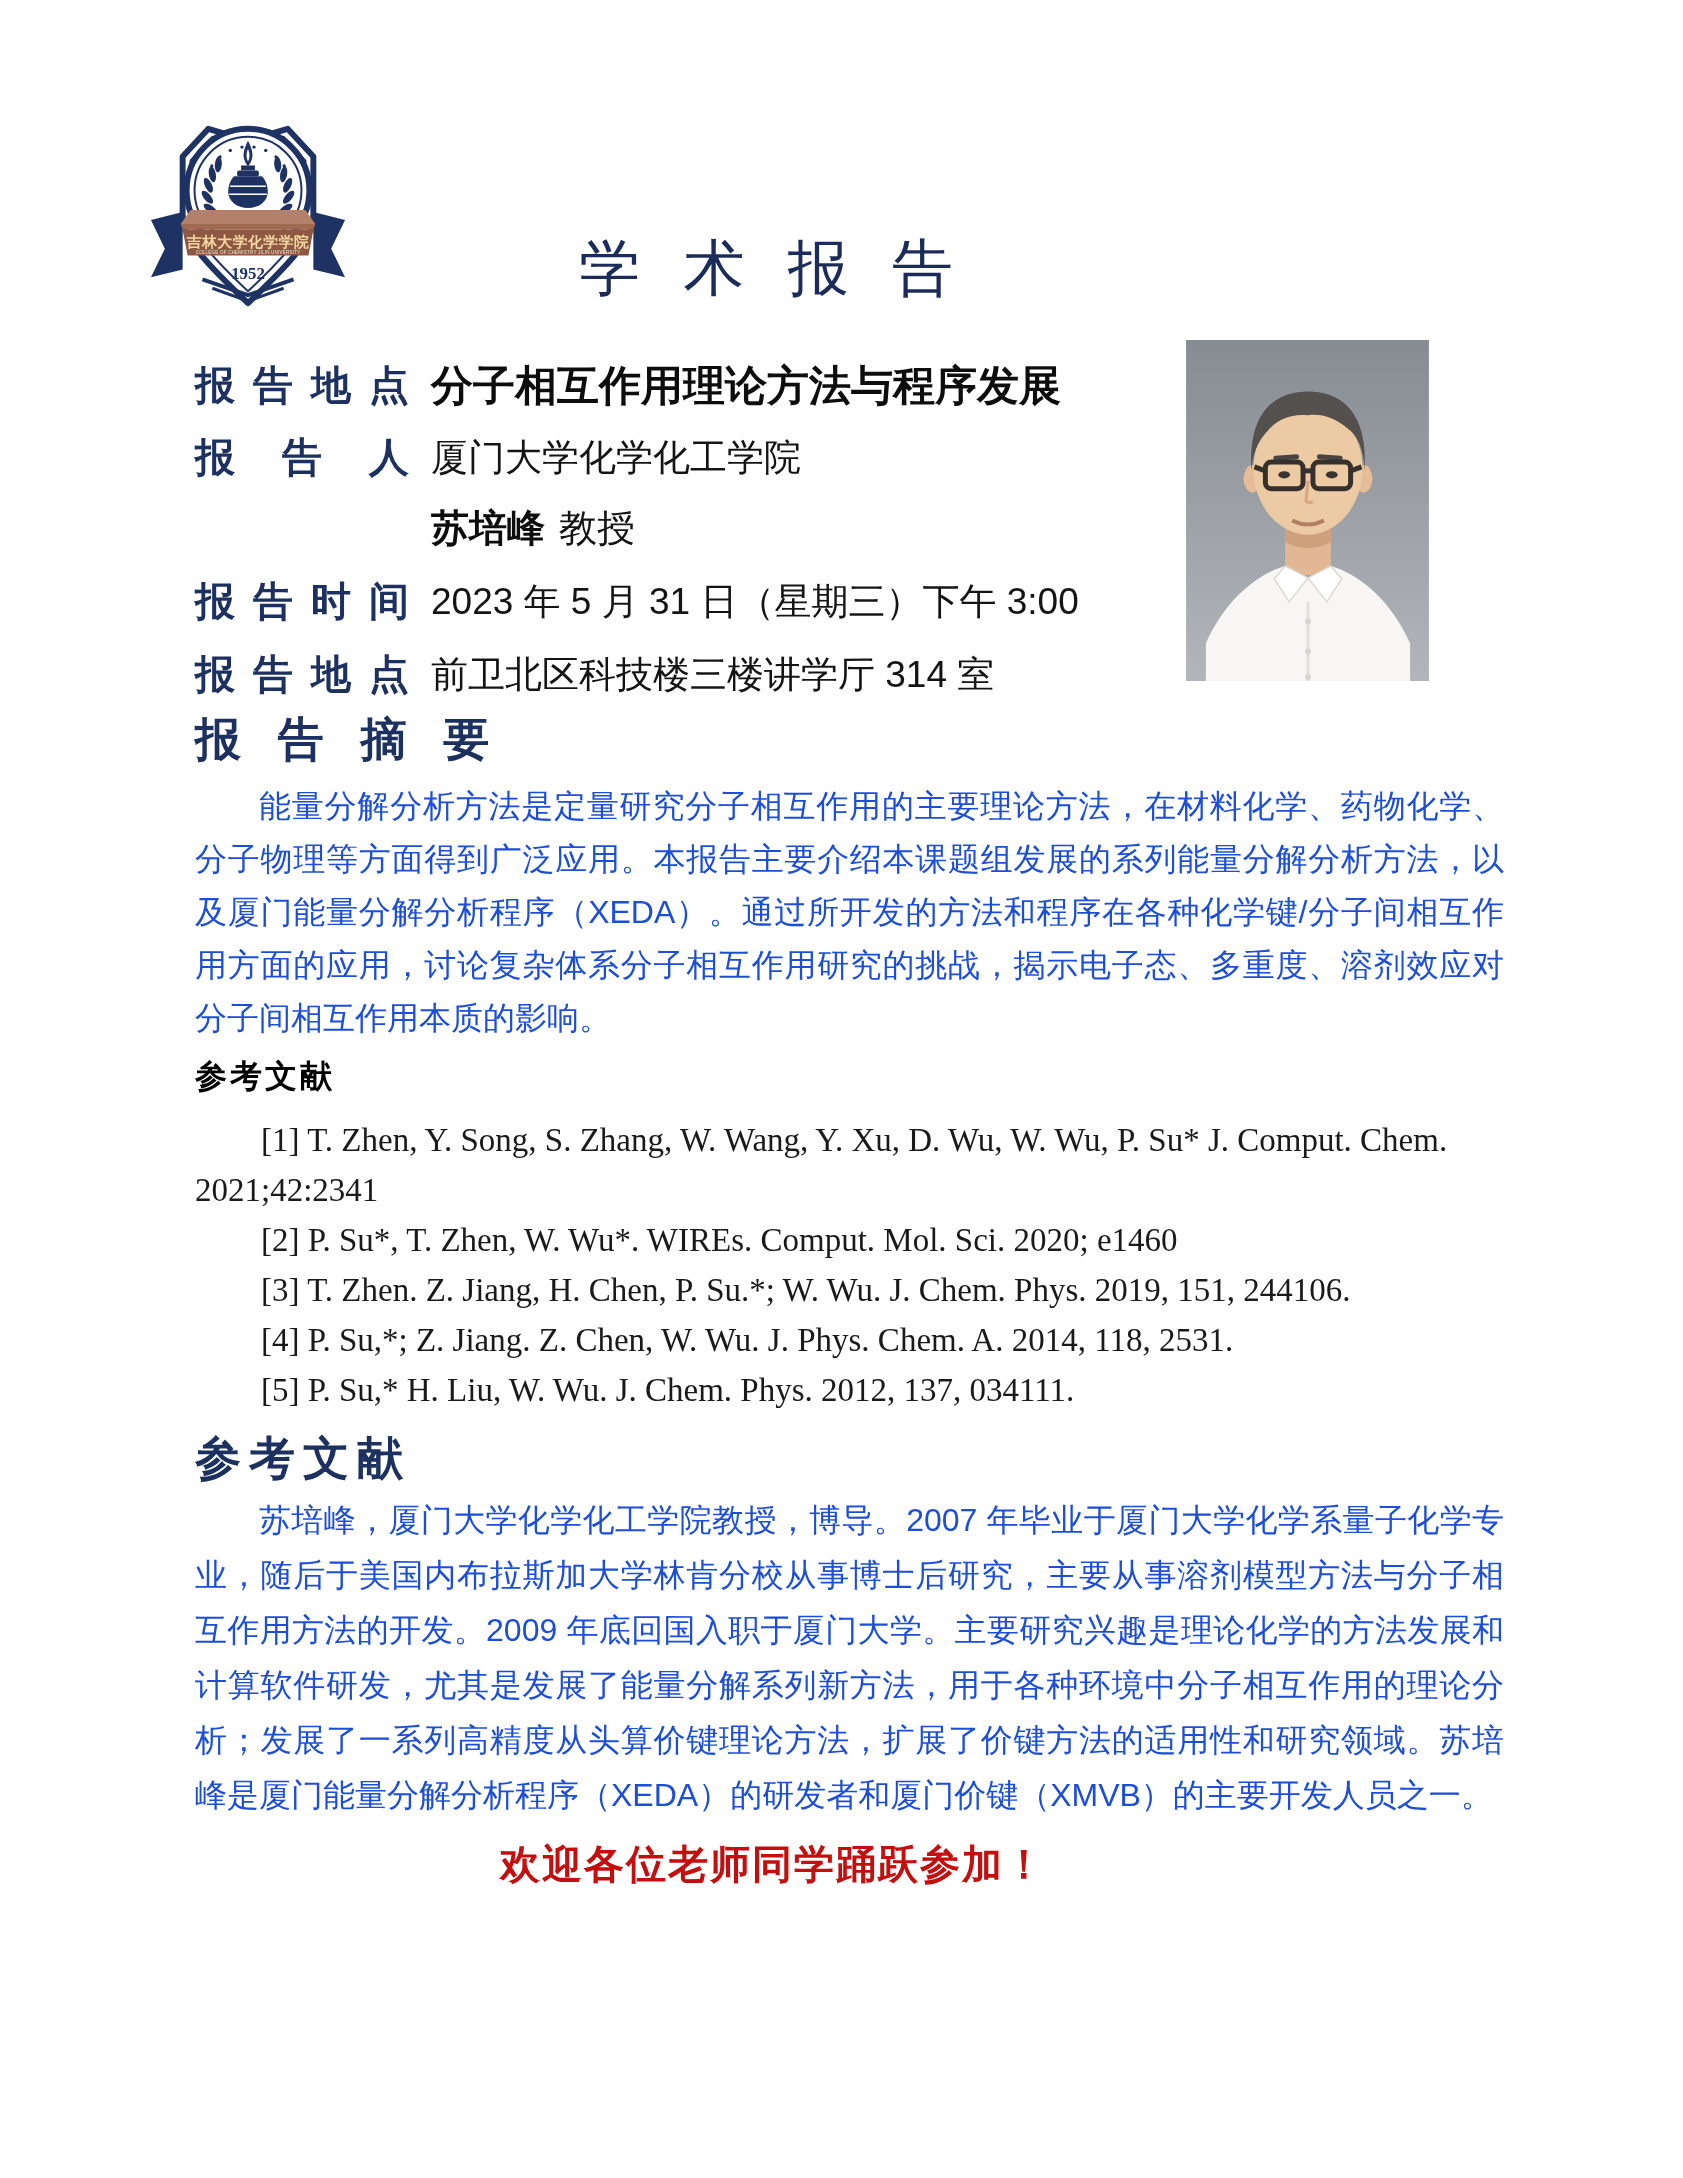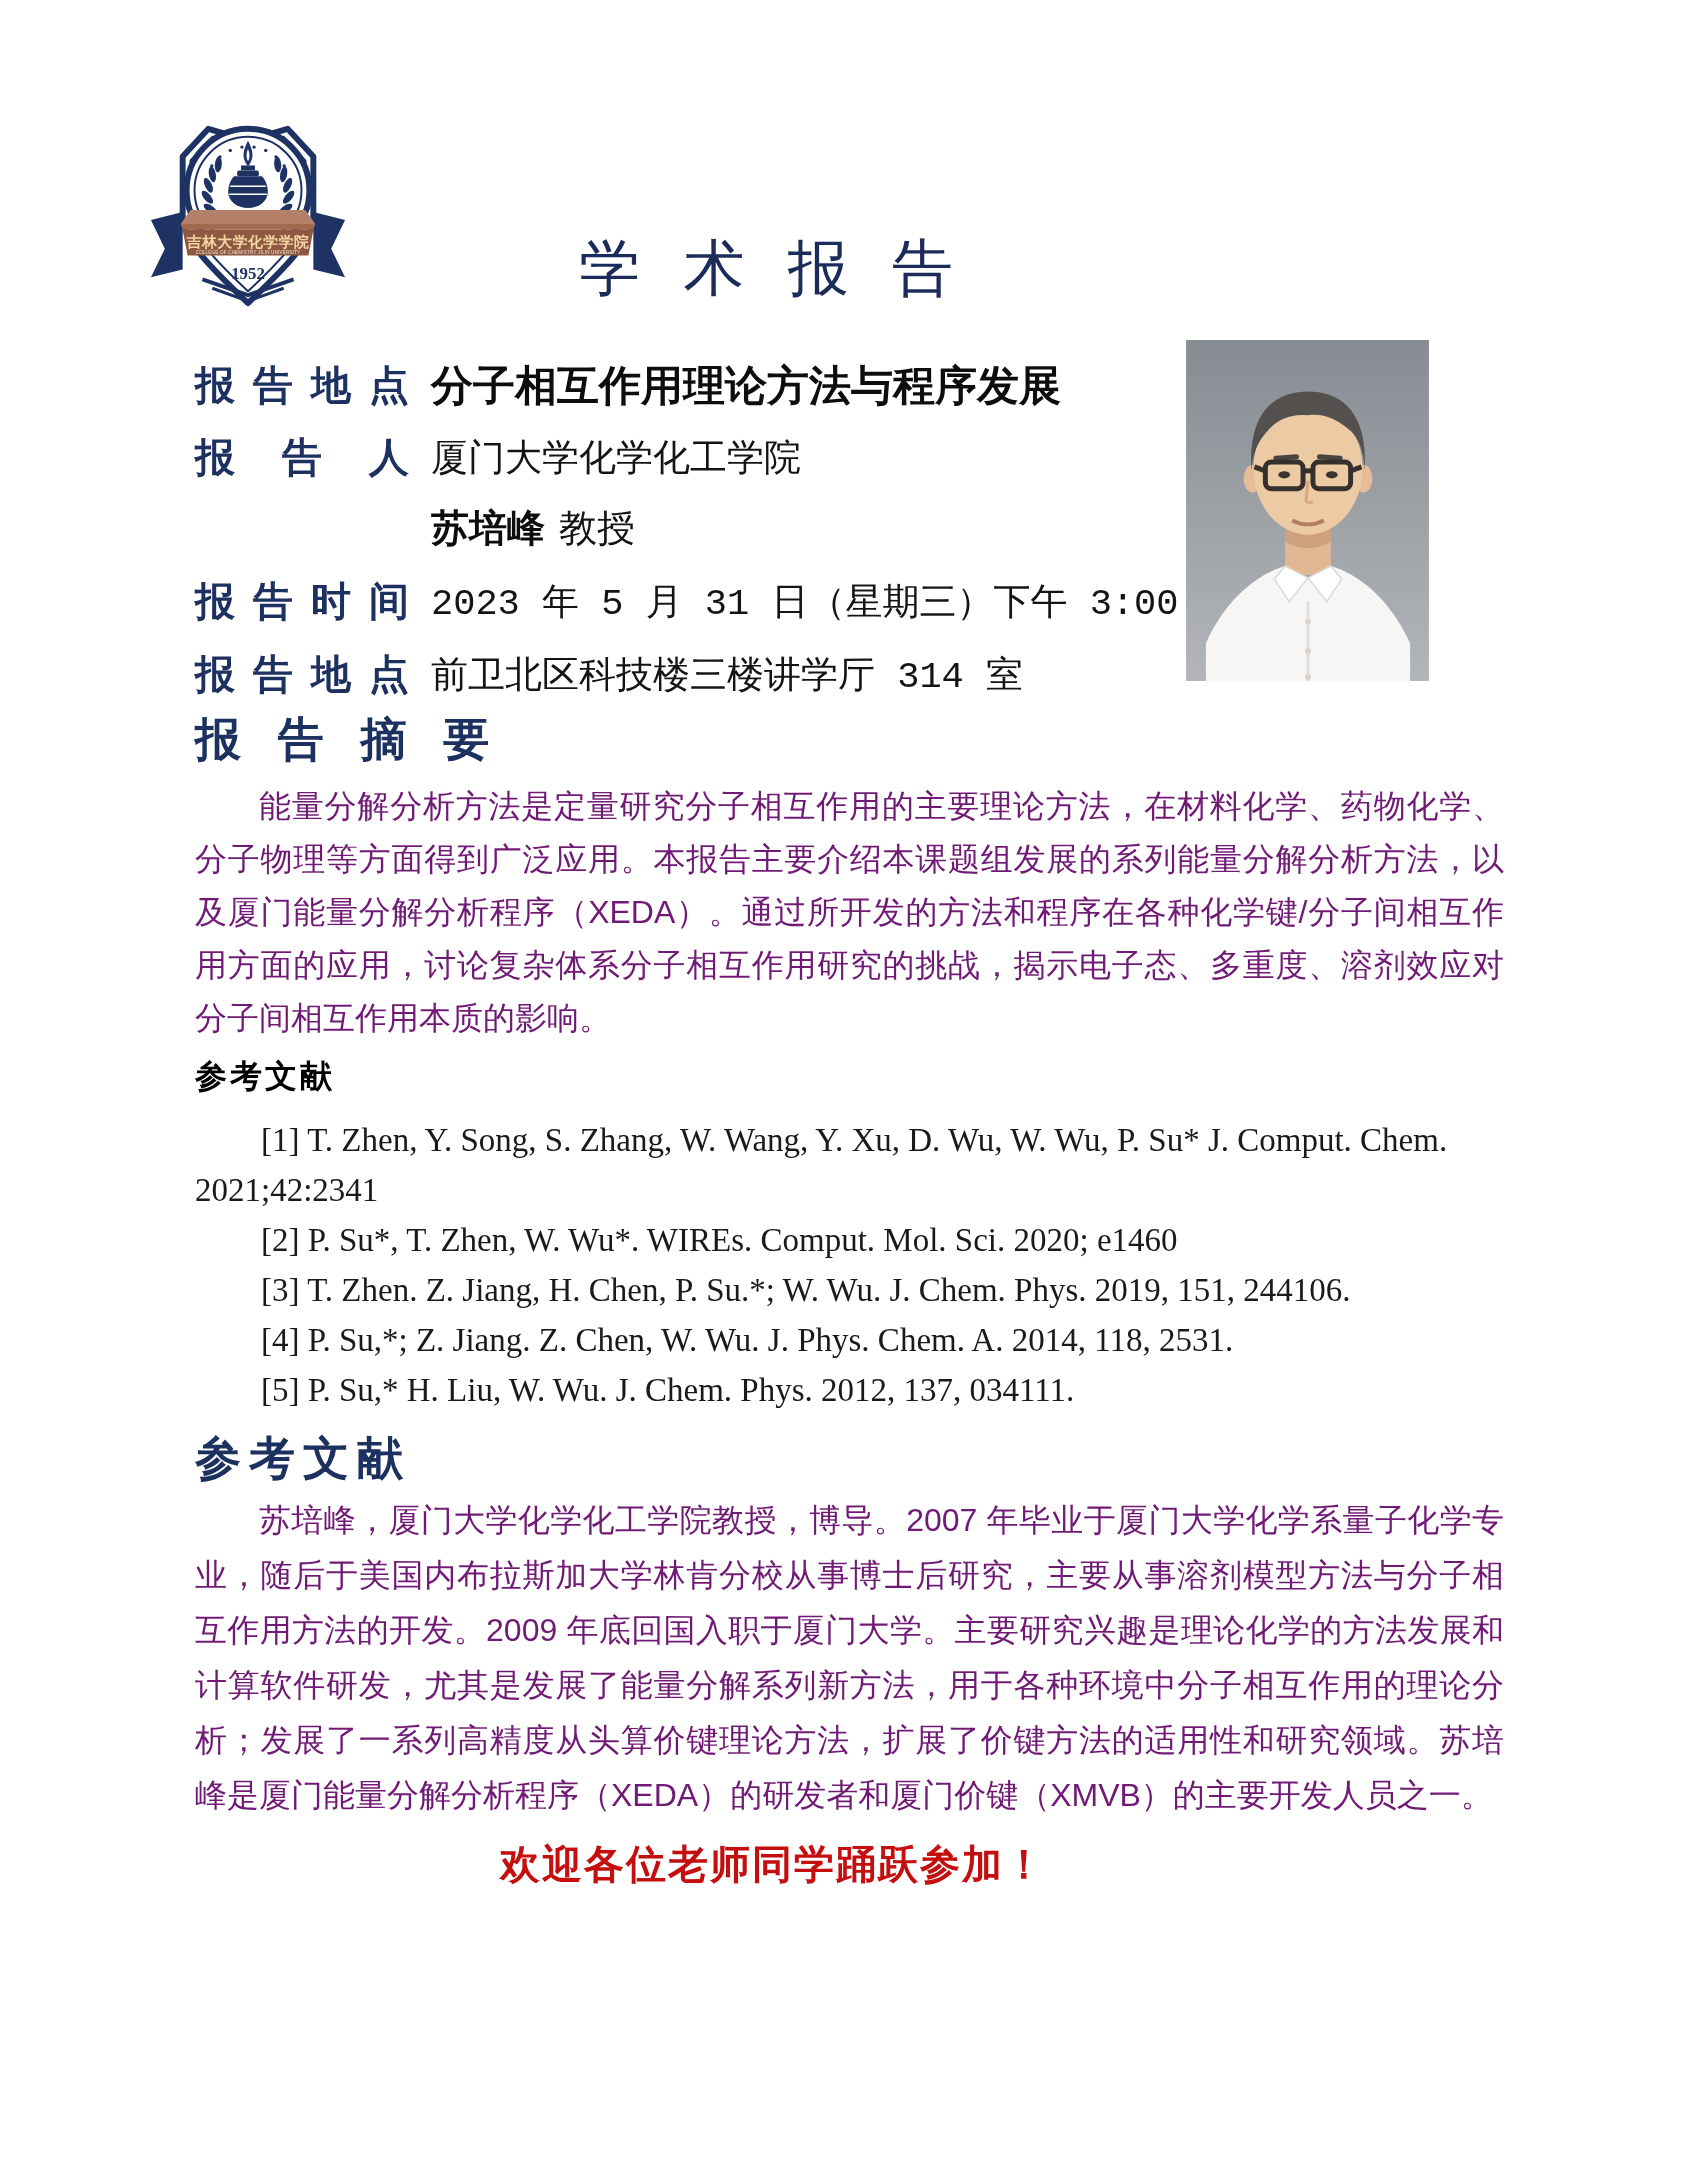--- a/index.html
+++ b/index.html
@@ -14,33 +14,33 @@
     color:#1c2c5a; letter-spacing:14px; white-space:pre;
   }
   .photo { position:absolute; left:1186px; top:340px; width:243px; height:341px; }
 
   .info-row { position:absolute; left:195px; height:55px; display:flex; align-items:center; white-space:nowrap; }
   .info-label {
     display:inline-block; width:214px; font-weight:bold; color:#1d3160; font-size:40px;
     text-align:justify; text-align-last:justify;
   }
   .info-spacer { display:inline-block; width:214px; }
-  .info-value { margin-left:22px; font-size:37px; color:#141414;font-family:Liberation Mono, monospace; }
+  .info-value { margin-left:22px; font-size:37px; color:#141414; }
   .info-value-strong { margin-left:22px; font-size:42px; font-weight:bold; color:#0d0d0d; }
   .speaker-name { margin-left:22px; font-size:38px; font-weight:bold; color:#0d0d0d; }
   .speaker-rank { margin-left:14px; font-size:38px; color:#141414; }
 
   .sec-heading { position:absolute; left:195px; margin:0; color:#1d3160; font-weight:bold; white-space:pre; }
   #abstract-heading { top:709px; font-size:46px; letter-spacing:12px; }
   #bio-heading { top:1428px; font-size:46px; letter-spacing:8px; }
   #refs-heading { top:1055px; font-size:32px; letter-spacing:3px; color:#000000; font-family:"Liberation Serif", serif; }
 
   .para {
     position:absolute; left:195px; width:1309px; margin:0;
-    font-size:32px; color:#701a75; text-align:justify; text-indent:2em;
+    font-size:32px; color:#1d4ed8; text-align:justify; text-indent:2em;
   }
   #abstract-text { top:780px; line-height:53px; }
   #bio-text { top:1493px; line-height:55px; }
 
   .refs { position:absolute; left:195px; top:1115px; width:1309px; }
   .refs p {
     margin:0; font-family:"Liberation Serif", serif; font-size:33px; line-height:50px;
     color:#1a1a1a; text-indent:2em; text-align:left;
   }
 

